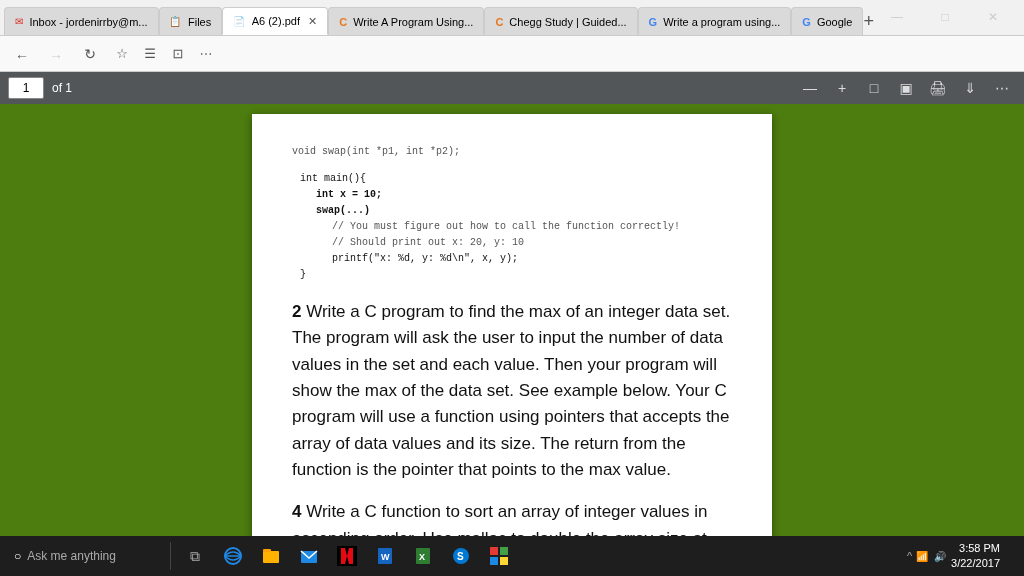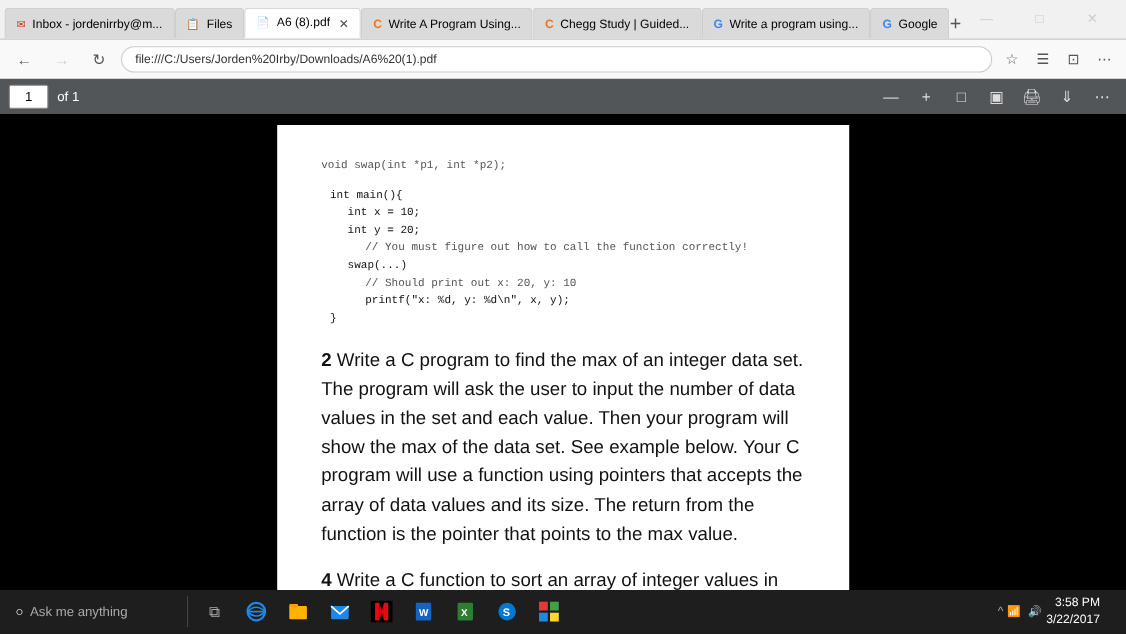--- a/index.html
+++ b/index.html
@@ -30,21 +30,21 @@
     .page-ctrl { width: 28px; height: 28px; display: flex; align-items: center; justify-content: center; color: #ddd; font-size: 14px; cursor: pointer; }
 
     
     .pdf-area { flex: 1; background: #808080; display: flex; justify-content: center; overflow-y: auto; padding: 20px 0; }
     .pdf-page { background: #fff; width: 520px; min-height: 480px; padding: 30px 40px; box-shadow: 0 2px 8px rgba(0,0,0,0.4); }
 
     .pdf-content { font-size: 11px; line-height: 1.5; color: #111; }
 
     .code-block { font-family: 'Courier New', monospace; font-size: 10px; line-height: 1.6; margin: 12px 0; padding: 0 8px; }
     .code-line { display: block; }
-    .code-indent1 { padding-left: 16px; }
+    .code-indent1 { padding-left: 16px; font-weight: bold; }
     .code-indent2 { padding-left: 32px; }
     .code-comment { color: #555; }
 
     .section { margin: 16px 0; }
     .section p { font-size: 17px; line-height: 1.55; color: #111; }
 
     
     .taskbar { background: #1e1e1e; height: 40px; display: flex; align-items: center; padding: 0 4px; gap: 2px; }
     .tb-search { display: flex; align-items: center; gap: 6px; padding: 0 10px; height: 32px; min-width: 160px; }
     .tb-search-icon { color: #fff; font-size: 12px; }
@@ -78,21 +78,21 @@
       <span class="tab-label">Inbox - jordenirrby@m...</span>
     </div>
 
     <div class="tab inactive">
       <span class="tab-icon" style="color:#555">📋</span>
       <span class="tab-label">Files</span>
     </div>
 
     <div class="tab" style="border-bottom: 1px solid #fff;">
       <span class="tab-icon tab-pdf">📄</span>
-      <span class="tab-label">A6 (8).pdf</span>
+      <span class="tab-label">A6 (2).pdf</span>
       <span class="tab-close">✕</span>
     </div>
 
     <div class="tab inactive">
       <span class="tab-icon" style="color:#e87722;font-weight:bold;font-size:11px">C</span>
       <span class="tab-label">Write A Program Using...</span>
     </div>
 
     <div class="tab inactive">
       <span class="tab-icon" style="color:#e87722;font-weight:bold;font-size:11px">C</span>
@@ -115,21 +115,20 @@
       <div class="win-btn">—</div>
       <div class="win-btn">□</div>
       <div class="win-btn close">✕</div>
     </div>
   </div>
 
   <div class="address-bar">
     <div class="nav-btn">←</div>
     <div class="nav-btn" style="color:#ccc">→</div>
     <div class="nav-btn">↻</div>
-    <input class="address-input" type="text" value="file:///C:/Users/Jorden%20Irby/Downloads/A6%20(1).pdf" style="">
     <div class="addr-icons">
       <div class="addr-icon">☆</div>
       <div class="addr-icon">☰</div>
       <div class="addr-icon">⊡</div>
       <div class="addr-icon">⋯</div>
     </div>
   </div>
 
   <div class="page-bar">
     <input class="page-input" type="text" value="1" style="">
@@ -138,32 +137,31 @@
       <div class="page-ctrl">—</div>
       <div class="page-ctrl">+</div>
       <div class="page-ctrl">□</div>
       <div class="page-ctrl">▣</div>
       <div class="page-ctrl">🖨</div>
       <div class="page-ctrl">⇓</div>
       <div class="page-ctrl">⋯</div>
     </div>
   </div>
 
-  <div class="pdf-area" style="flex:1; background:#000000; display:flex; justify-content:center; align-items:flex-start; padding: 10px 0;">
+  <div class="pdf-area" style="flex:1; background:#4d7c0f; display:flex; justify-content:center; align-items:flex-start; padding: 10px 0;">
     <div class="pdf-page">
       <div class="pdf-content">
 
         <div style="font-family:'Courier New',monospace; font-size:10px; color:#555; margin-bottom:2px;">void swap(int *p1, int *p2);</div>
 
         <div class="code-block">
           <span class="code-line">int main(){</span>
           <span class="code-line code-indent1">int x = 10;</span>
-          <span class="code-line code-indent1">int y = 20;</span>
+          <span class="code-line code-indent1">swap(...)</span>
           <span class="code-line code-indent2 code-comment">// You must figure out how to call the function correctly!</span>
-          <span class="code-line code-indent1">swap(...)</span>
           <span class="code-line code-indent2 code-comment">// Should print out x: 20, y: 10</span>
           <span class="code-line code-indent2">printf("x: %d, y: %d\n", x, y);</span>
           <span class="code-line">}</span>
         </div>
 
         <div class="section">
           <p>
             <strong>2</strong> <span>Write a C program to find the max of an integer data set. The program will ask the user to input the number of data values in the set and each value. Then your program will show the max of the data set. See example below. Your C program will use a function using pointers that accepts the array of data values and its size. The return from the function is the pointer that points to the max value.</span>
           </p>
         </div>

